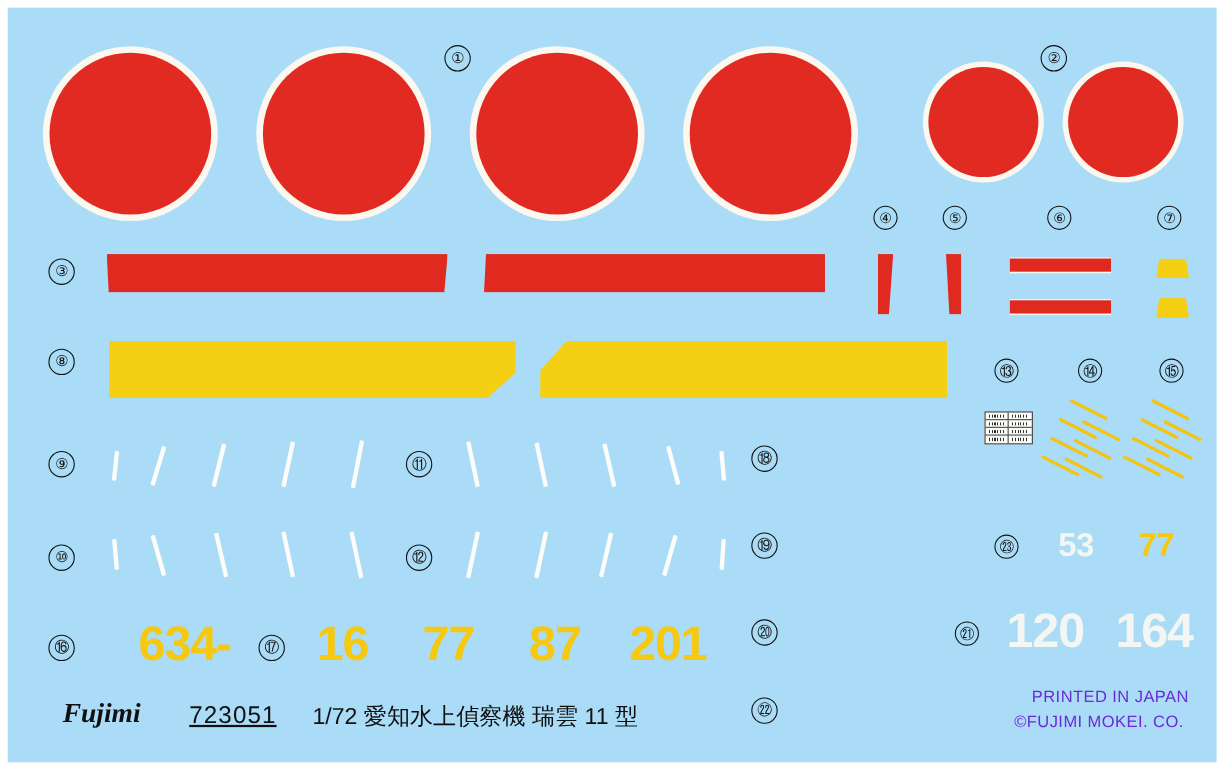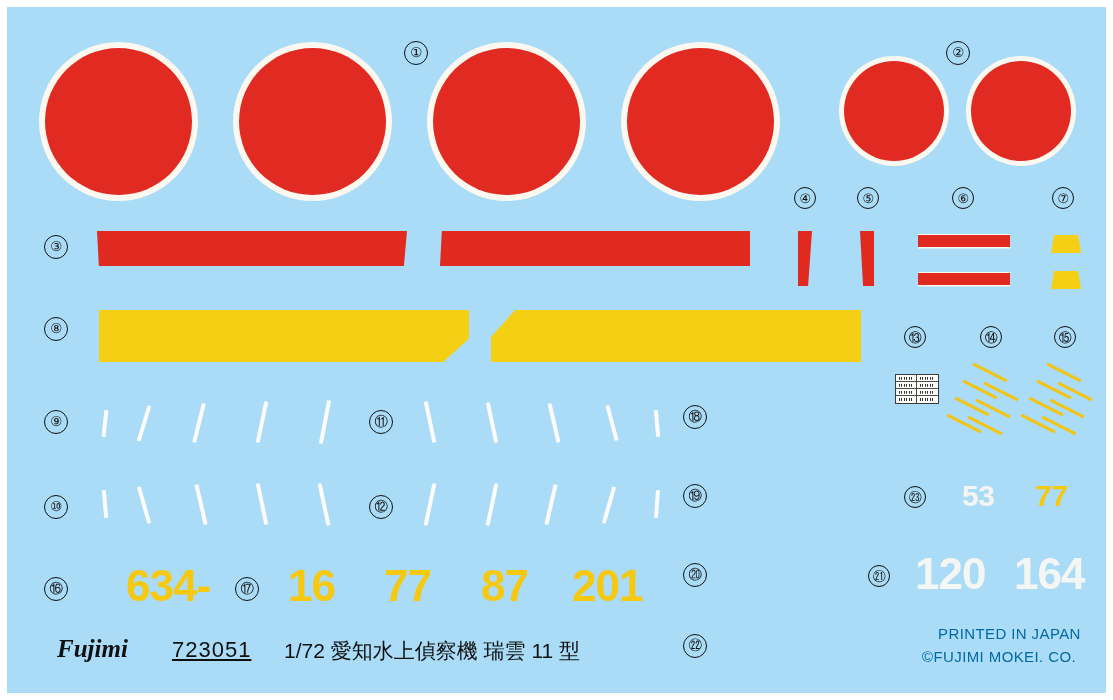--- a/index.html
+++ b/index.html
@@ -130,21 +130,21 @@
   #footer-desc{
     position:absolute;
     font-family:"Liberation Sans",sans-serif;
     font-size:21px;
     color:#101010;
   }
   .credit{
     position:absolute;
     font-family:"Liberation Sans",sans-serif;
     font-size:15px;
-    color:#0369a1;
+    color:#6d28d9;
     letter-spacing:0.4px;
     white-space:pre;
   }
 </style>
 </head>
 <body>
 
 <div id="sheet">
   <div id="decal-field">
 

